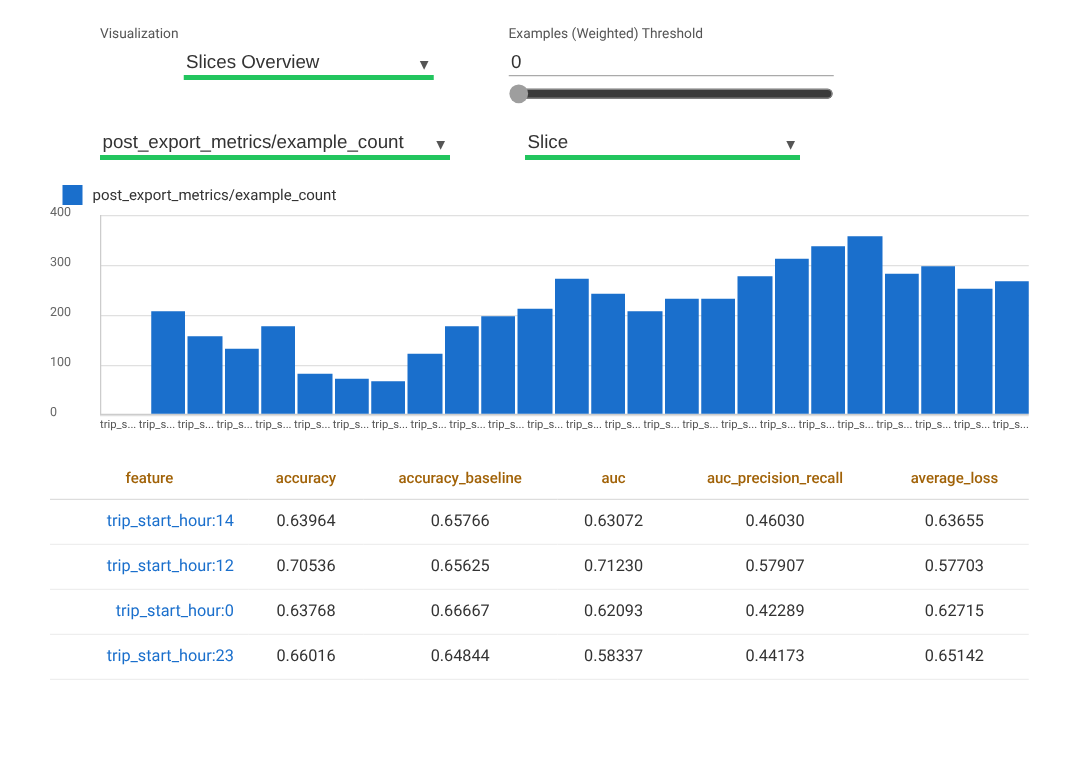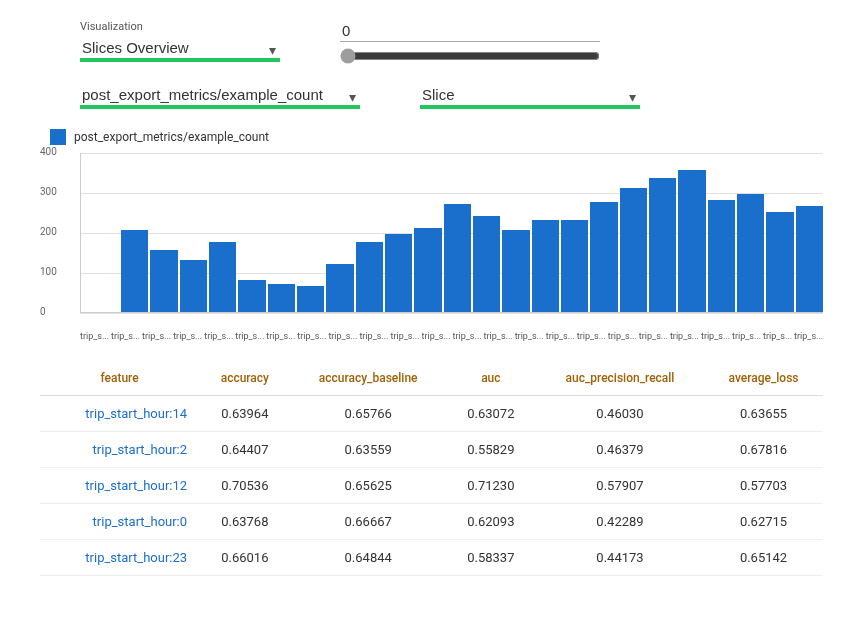--- a/index.html
+++ b/index.html
@@ -15,21 +15,21 @@
 
     .controls-section {
       display: flex;
       flex-wrap: wrap;
       padding: 20px 80px 10px 80px;
       gap: 20px 60px;
     }
 
     .control-group {
       display: flex;
-      flex-direction: column;
+      flex-direction: row;
       gap: 4px;
     }
 
     .control-label {
       font-size: 11px;
       color: #555;
     }
 
     .dropdown-wrapper {
       position: relative;
@@ -209,37 +209,38 @@
     }
 
     .x-label-item {
       flex: 1;
       font-size: 9px;
       color: #555;
       text-align: right;
       overflow: hidden;
       white-space: nowrap;
       text-overflow: ellipsis;
-      padding-top: 18px;
+      padding-top: 3px;
     }
   </style>
 </head>
 <body>
 
 <div class="controls-section">
 
   <div class="control-group">
     <span class="control-label">Visualization</span>
     <div class="dropdown-wrapper">
       <select class="dropdown-select"><option>Slices Overview</option><option>Metrics Comparison</option></select>
       <span class="dropdown-arrow">▾</span>
     </div>
   </div>
 
   <div class="control-group threshold-wrapper">
+    <span class="control-label">Examples (Weighted) Threshold</span>
     <input class="threshold-input" type="text" value="0" style="">
     <input class="threshold-slider" type="range" min="0" max="1" step="0.01" value="0" style="">
   </div>
 
   <div class="control-group">
     <div class="dropdown-wrapper">
       <select class="dropdown-select" style="min-width:280px;"><option>post_export_metrics/example_count</option><option>accuracy</option><option>auc</option></select>
       <span class="dropdown-arrow">▾</span>
     </div>
   </div>
@@ -393,28 +394,20 @@
         </tr>
     </thead>
     <tbody id="table-body">
         <tr>
           <td>trip_start_hour:14</td>
           <td>0.63964</td>
           <td>0.65766</td>
           <td>0.63072</td>
           <td>0.46030</td>
           <td>0.63655</td>
-        </tr>
-        <tr>
-          <td>trip_start_hour:2</td>
-          <td>0.64407</td>
-          <td>0.63559</td>
-          <td>0.55829</td>
-          <td>0.46379</td>
-          <td>0.67816</td>
         </tr>
         <tr>
           <td>trip_start_hour:12</td>
           <td>0.70536</td>
           <td>0.65625</td>
           <td>0.71230</td>
           <td>0.57907</td>
           <td>0.57703</td>
         </tr>
         <tr>

